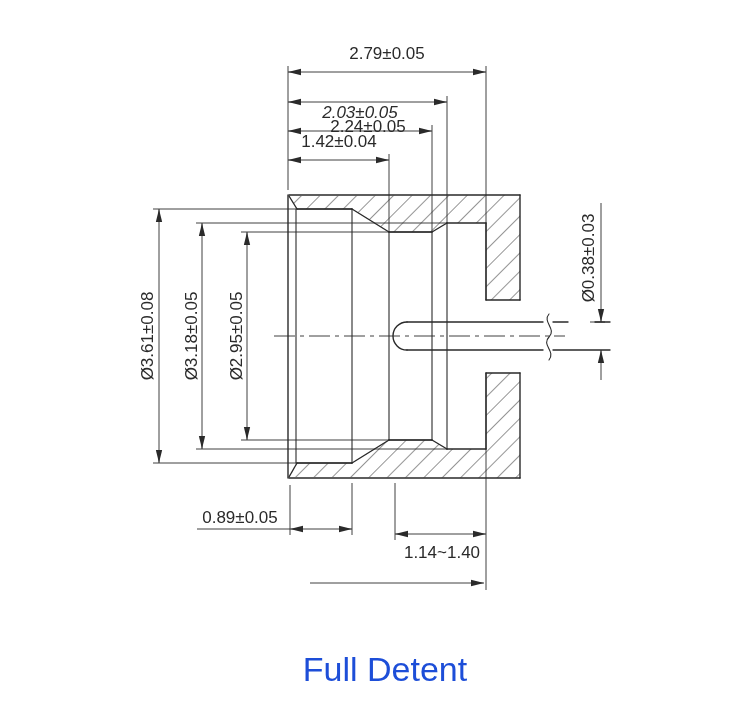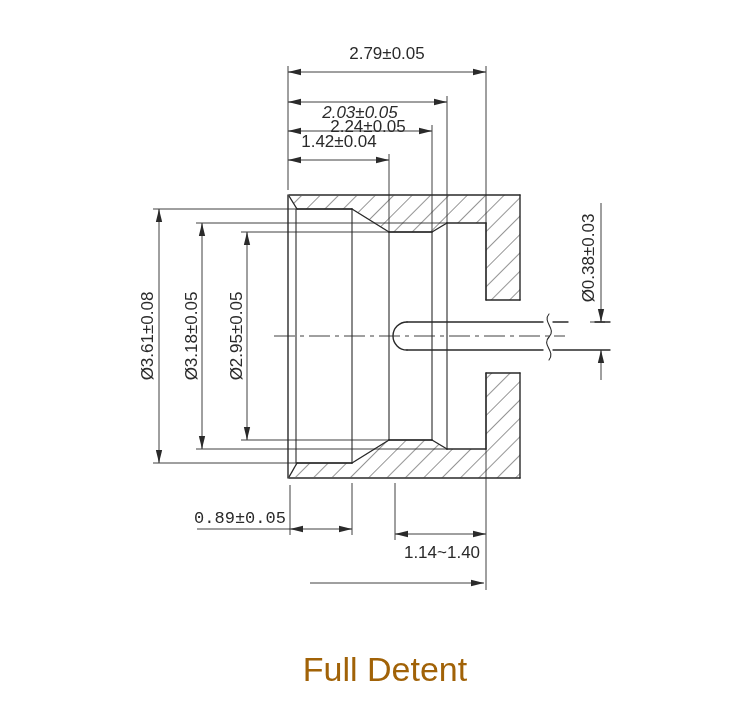--- a/index.html
+++ b/index.html
@@ -9,21 +9,21 @@
   }
   #drawing-svg{position:absolute;left:0;top:0;}
   .dim-label{
     position:absolute;font-size:17px;white-space:nowrap;letter-spacing:0px;
     transform:translate(-50%,-50%);color:#2a2a2a;
   }
   .dim-label.vertical{transform:translate(-50%,-50%) rotate(-90deg);}
   .ref-label{position:absolute;font-size:20px;white-space:nowrap;transform:translate(-50%,-50%);}
   .title-label{
     position:absolute;font-size:34px;white-space:nowrap;transform:translate(-50%,-50%);
-    color:#a16207;
+    color:#1d4ed8;
   }
 </style>
 </head>
 <body>
 
 <div id="stage">
 
   <svg id="drawing-svg" width="740" height="711" viewBox="0 0 740 711">
     <defs>
       <pattern id="hatch" patternUnits="userSpaceOnUse" width="13" height="13" patternTransform="rotate(45)">
@@ -123,18 +123,18 @@
   <div class="dim-label" style="left:368px;top:84px;margin-top:43px;">2.24±0.05</div>
   <div class="dim-label" style="left:360px;top:113px;font-style:italic;">2.03±0.05</div>
   <div class="dim-label" style="left:339px;top:142px;">1.42±0.04</div>
 
   <div class="dim-label vertical" style="left:148px;top:336px;">Ø3.61±0.08</div>
   <div class="dim-label vertical" style="left:192px;top:336px;">Ø3.18±0.05</div>
   <div class="dim-label vertical" style="left:237px;top:336px;">Ø2.95±0.05</div>
 
   <div class="dim-label vertical" style="left:589px;top:258px;">Ø0.38±0.03</div>
 
-  <div class="dim-label" style="left:240px;top:518px;font-family:Liberation Mono, monospace;">0.89±0.05</div>
+  <div class="dim-label" style="left:240px;top:518px;">0.89±0.05</div>
   <div class="dim-label" style="left:442px;top:521px;margin-top:32px;">1.14~1.40</div>
 
 
   <div class="title-label" style="left:385px;top:669px;">Full Detent</div>
 </div>
 
 </body></html>

